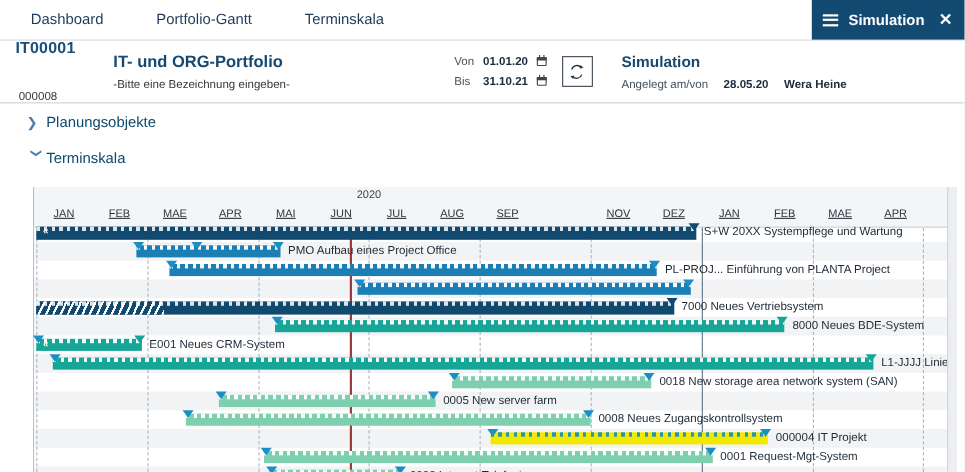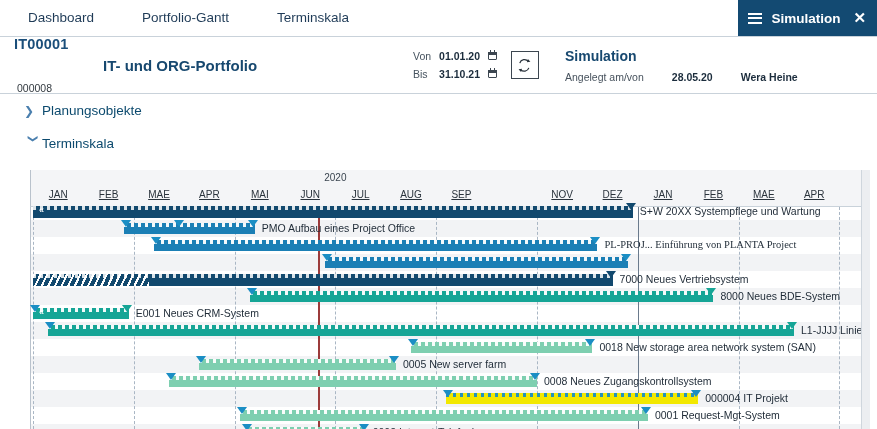--- a/index.html
+++ b/index.html
@@ -115,21 +115,21 @@
   #sync-btn {
     width: 26px; height: 26px;
     border: 1px solid #3c4650;
     margin-left: 12px;
     display: flex; align-items: center; justify-content: center;
     cursor: pointer;
     background: #fff;
   }
   #col-sim { margin-left: 26px; }
   .sim-title { font-size: 14px; font-weight: bold; color: #17486f; }
-  .sim-sub { font-size: 10.5px; color: #47525d; margin-top: 7px; display: flex; gap: 28px; }
+  .sim-sub { font-size: 10.5px; color: #47525d; margin-top: 7px; display: flex; gap: 14px; }
   .sim-sub .strong { color: #1b2c3c; font-weight: bold; }
 
   
   .section-row {
     display: flex; align-items: center;
     padding-left: 24px;
     height: 33px;
     cursor: pointer;
   }
   .section-row .chev {
@@ -246,20 +246,21 @@
 
 <div id="headerstrip">
 
   <div class="hdr-col" id="col-id">
     <span class="hdr-id-main">IT00001</span>
     <span class="hdr-id-sub">000008</span>
   </div>
 
   <div class="hdr-col" id="col-name">
     <span class="hdr-name-main">IT- und ORG-Portfolio</span>
+    <span class="hdr-name-sub">-Bitte eine Bezeichnung eingeben-</span>
   </div>
 
   <div id="col-dates">
     <span class="lbl">Von</span>
     <span class="val">01.01.20</span>
     <span class="cal-icon">
         <span class="p1"></span>
         <span class="p2"></span>
         <span class="cbody"></span>
         <span class="ctop"></span>
@@ -363,21 +364,21 @@
       <div class="marker" style="left: 89.72px; top: 13px;"></div>
       <div class="marker" style="left: 216.76px; top: 13px;"></div>
       <div class="marker" style="left: 143.16px; top: 13px;"></div>
       <div class="bar-label" style="left: 230.76px; top: 15px;">PMO  Aufbau eines Project Office</div>
       <div class="bar" style="left: 122.96px; width: 443.52px; top: 33px;">
         <div class="fill" style="background: rgb(27, 127, 181);"></div>
         <div class="dots" style="background-image: repeating-linear-gradient(90deg, rgb(255, 255, 255) 0px, rgb(255, 255, 255) 3px, transparent 3px, transparent 7px); opacity: 0.95;"></div>
       </div>
       <div class="marker" style="left: 119.96px; top: 30px;"></div>
       <div class="marker" style="left: 559.48px; top: 30px;"></div>
-      <div class="bar-label" style="left: 573.48px; top: 32px; font-family: Liberation Serif, serif;">PL-PROJ...  Einführung von PLANTA Project</div>
+      <div class="bar-label" style="left: 573.48px; top: 32px;">PL-PROJ...  Einführung von PLANTA Project</div>
       <div class="bar" style="left: 294.32px; width: 302.4px; top: 50px;">
         <div class="fill" style="background: rgb(27, 127, 181);"></div>
         <div class="dots" style="background-image: repeating-linear-gradient(90deg, rgb(255, 255, 255) 0px, rgb(255, 255, 255) 3px, transparent 3px, transparent 7px); opacity: 0.95;"></div>
       </div>
       <div class="marker" style="left: 291.32px; top: 47px;"></div>
       <div class="marker" style="left: 589.72px; top: 47px;"></div>
       <div class="bar" style="left: 2px; width: 579.6px; top: 67px; height: 12px;">
         <div class="fill" style="background: rgb(18, 73, 110);"></div>
         <div class="hatch" style="width: 115.92px;"></div>
         <div class="dots" style="background-image: repeating-linear-gradient(90deg, rgb(255, 255, 255) 0px, rgb(255, 255, 255) 3px, transparent 3px, transparent 7px); opacity: 0.85;"></div>

